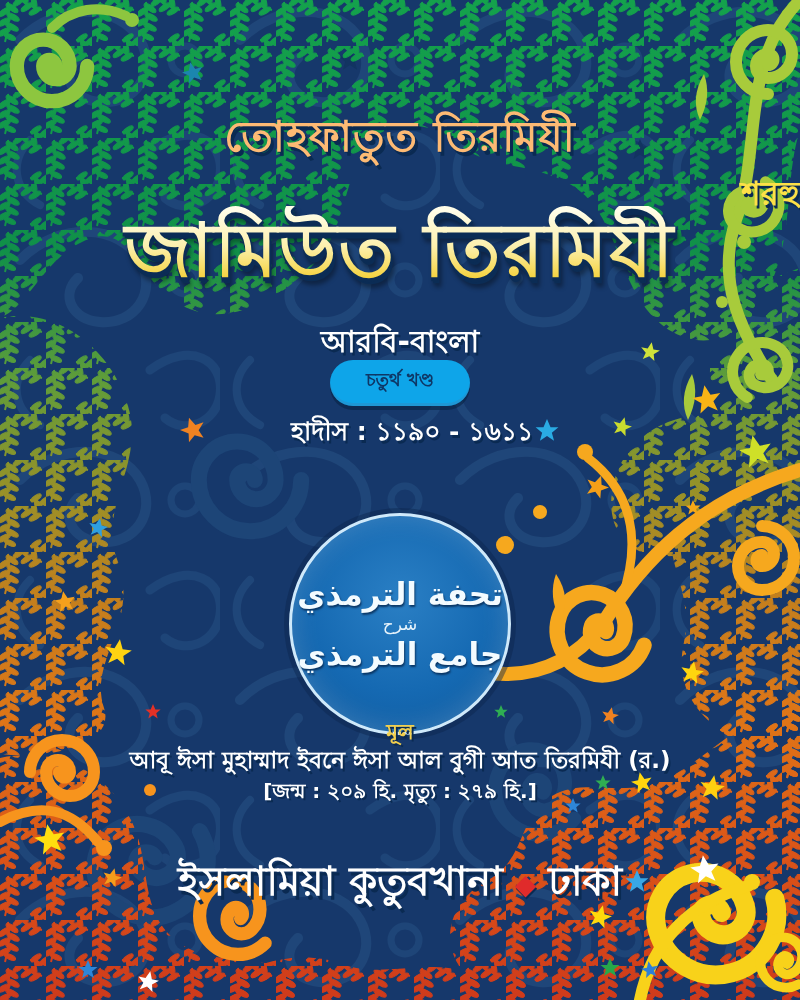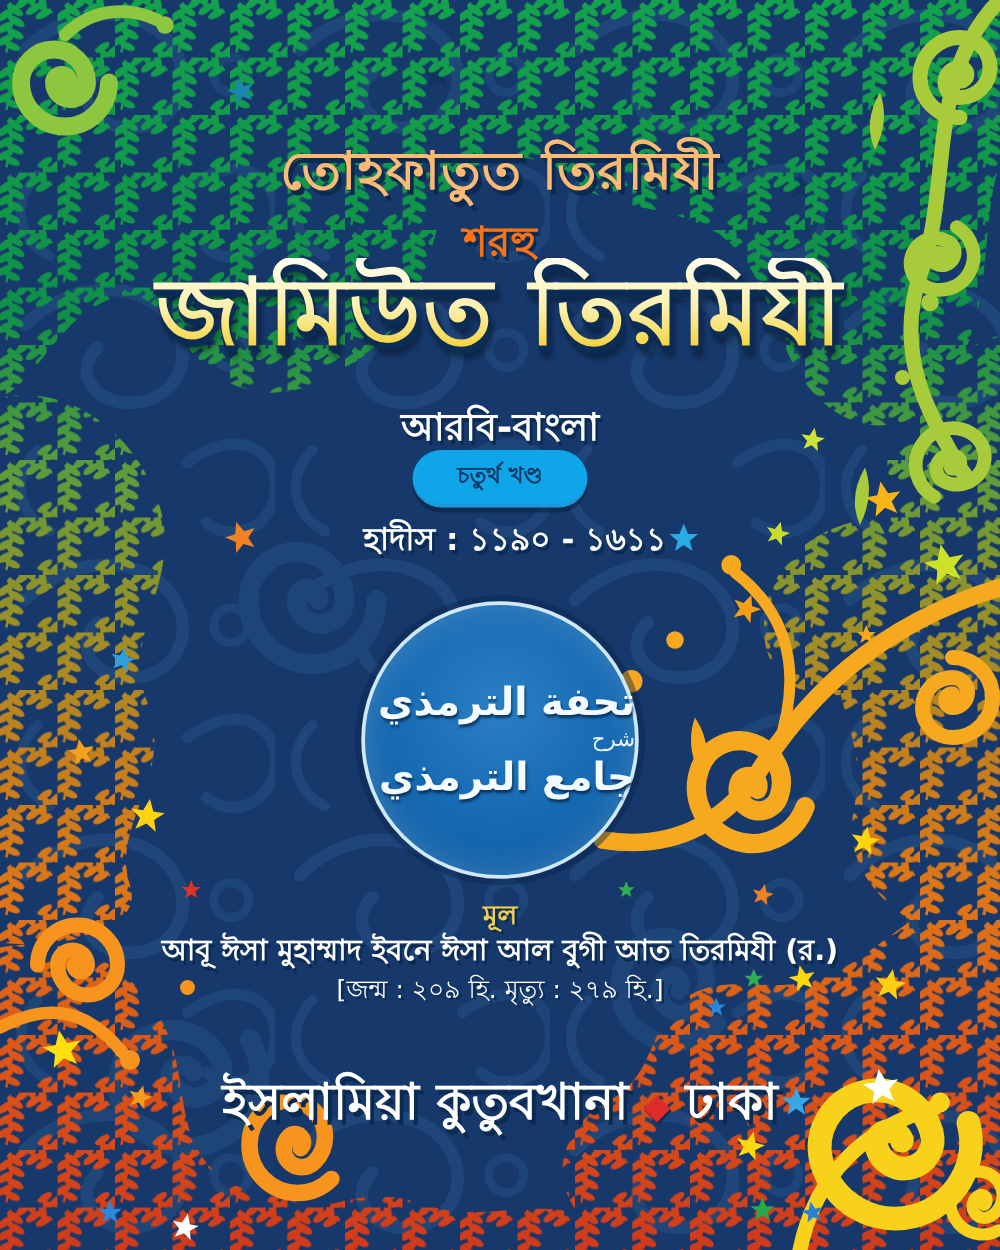--- a/index.html
+++ b/index.html
@@ -11,22 +11,23 @@
   .art{position:absolute;inset:0;z-index:0;}
   .content{position:absolute;inset:0;z-index:2;text-align:center;}
   .txt{position:absolute;left:0;right:0;text-align:center;}
 
   .super-title{
     top:104px;font-size:42px;font-weight:bold;color:#fdba74;
     text-shadow:3px 4px 0 #0a2a52, 1px 1px 0 #0a2a52;
     letter-spacing:1px;
   }
   .sharh{
-    top:168px;font-size:33px;font-weight:bold;color:#f97316;
-    text-shadow:2px 3px 0 #0a2a52;
+    top:168px;font-size:33px;font-weight:bold;color:#fde047;
+    text-shadow:2px 3px 0 #0a2a52;
+    text-align:right;
   }
   .main-title{
     top:206px;font-size:74px;font-weight:bold;line-height:1.2;
     letter-spacing:2px;
     background:linear-gradient(180deg,#fffde9 5%,#fcf0ae 45%,#f2c713 95%);
     -webkit-background-clip:text;background-clip:text;color:transparent;
     filter:drop-shadow(0 4px 0 #0b2c55) drop-shadow(2px 2px 0 #0b2c55) drop-shadow(2px 4px 2px rgba(0,0,0,.35));
   }
   .lang{
     top:318px;font-size:30px;font-weight:bold;color:#ffffff;
@@ -41,42 +42,42 @@
   .hadith{
     top:412px;font-size:25px;font-weight:bold;color:#ffffff;
     text-shadow:2px 3px 0 #0a2a52;
     margin-left:24px;
   }
   .chapters{
     top:444px;font-size:25px;font-weight:bold;color:#ffffff;
     text-shadow:2px 3px 0 #0a2a52;
   }
   .seal{
-    position:absolute;left:289px;top:481px;width:222px;height:222px;
+    position:absolute;left:289px;top:513px;width:222px;height:222px;
     border-radius:50%;
     background:radial-gradient(circle at 50% 38%,#2a7fc4 0%,#1569b2 55%,#10589c 100%);
     border:3px solid #cfe9fa;
     box-shadow:0 0 0 5px rgba(10,38,78,.45), inset 0 0 28px rgba(255,255,255,.18);
-    display:flex;flex-direction:column;align-items:flex-start;justify-content:center;
+    display:flex;flex-direction:column;align-items:center;justify-content:center;
     box-sizing:border-box;color:#f3fbff;direction:rtl;
   }
   .seal-line1{font-size:31px;font-weight:bold;text-shadow:1px 2px 2px rgba(6,40,80,.8);}
   .seal-line2{font-size:17px;margin:2px 0;opacity:.95;}
   .seal-line3{font-size:31px;font-weight:bold;text-shadow:1px 2px 2px rgba(6,40,80,.8);}
 
   .author-label{
     top:716px;font-size:21px;font-weight:bold;color:#f2cf4e;
     text-shadow:2px 2px 0 #0a2a52;
   }
   .author{
     top:742px;font-size:23px;font-weight:bold;color:#ffffff;
     text-shadow:2px 3px 0 #0a2a52;
   }
   .lifespan{
-    top:776px;font-size:20px;font-weight:normal;color:#ffffff;
+    top:776px;font-size:20px;font-weight:bold;color:#ffffff;
     text-shadow:2px 2px 0 #0a2a52;
   }
   .publisher{
     top:850px;font-size:40px;font-weight:bold;color:#ffffff;
     text-shadow:3px 4px 0 #0a2a52;
   }
   .diamond{
     display:inline-block;color:#e02b2b;font-size:28px;
     margin:0 12px;vertical-align:middle;
     text-shadow:1px 2px 0 #0a2a52;

